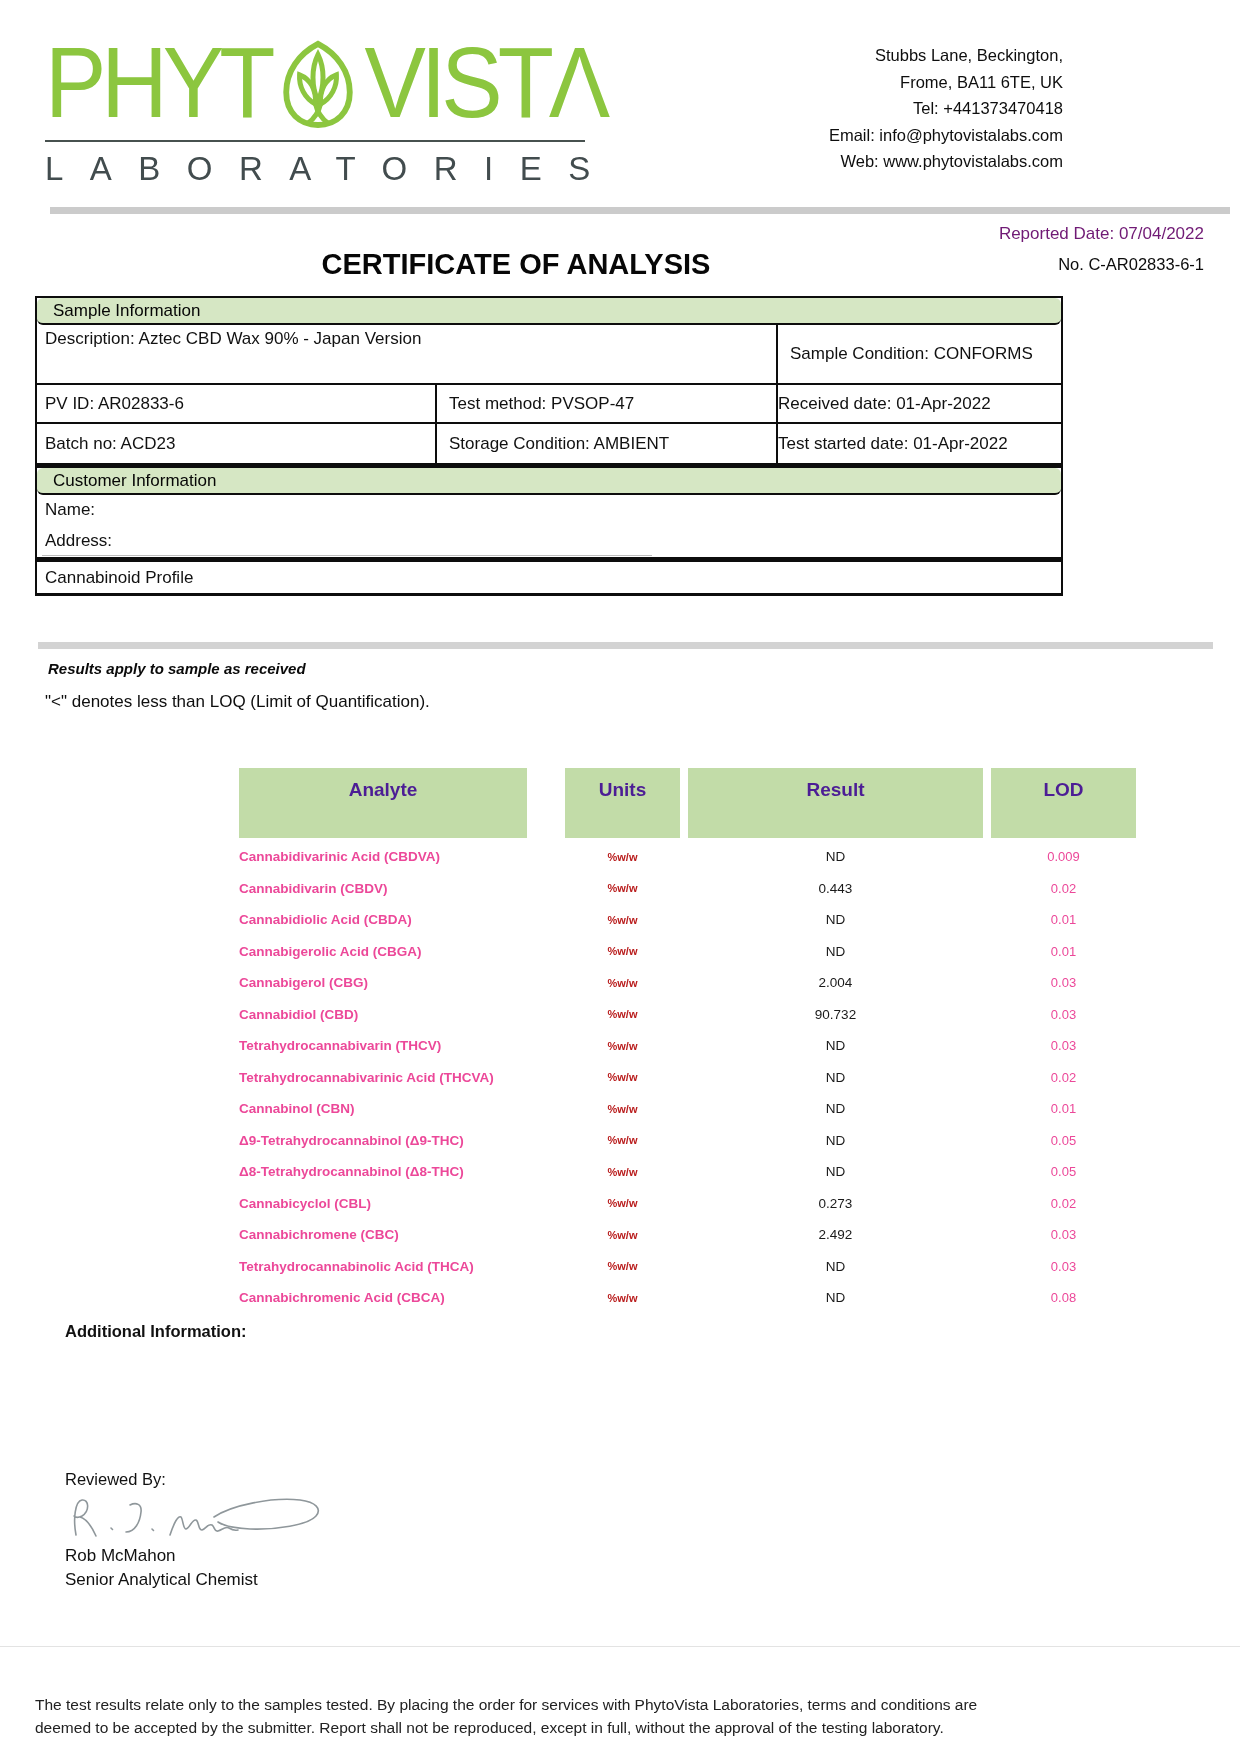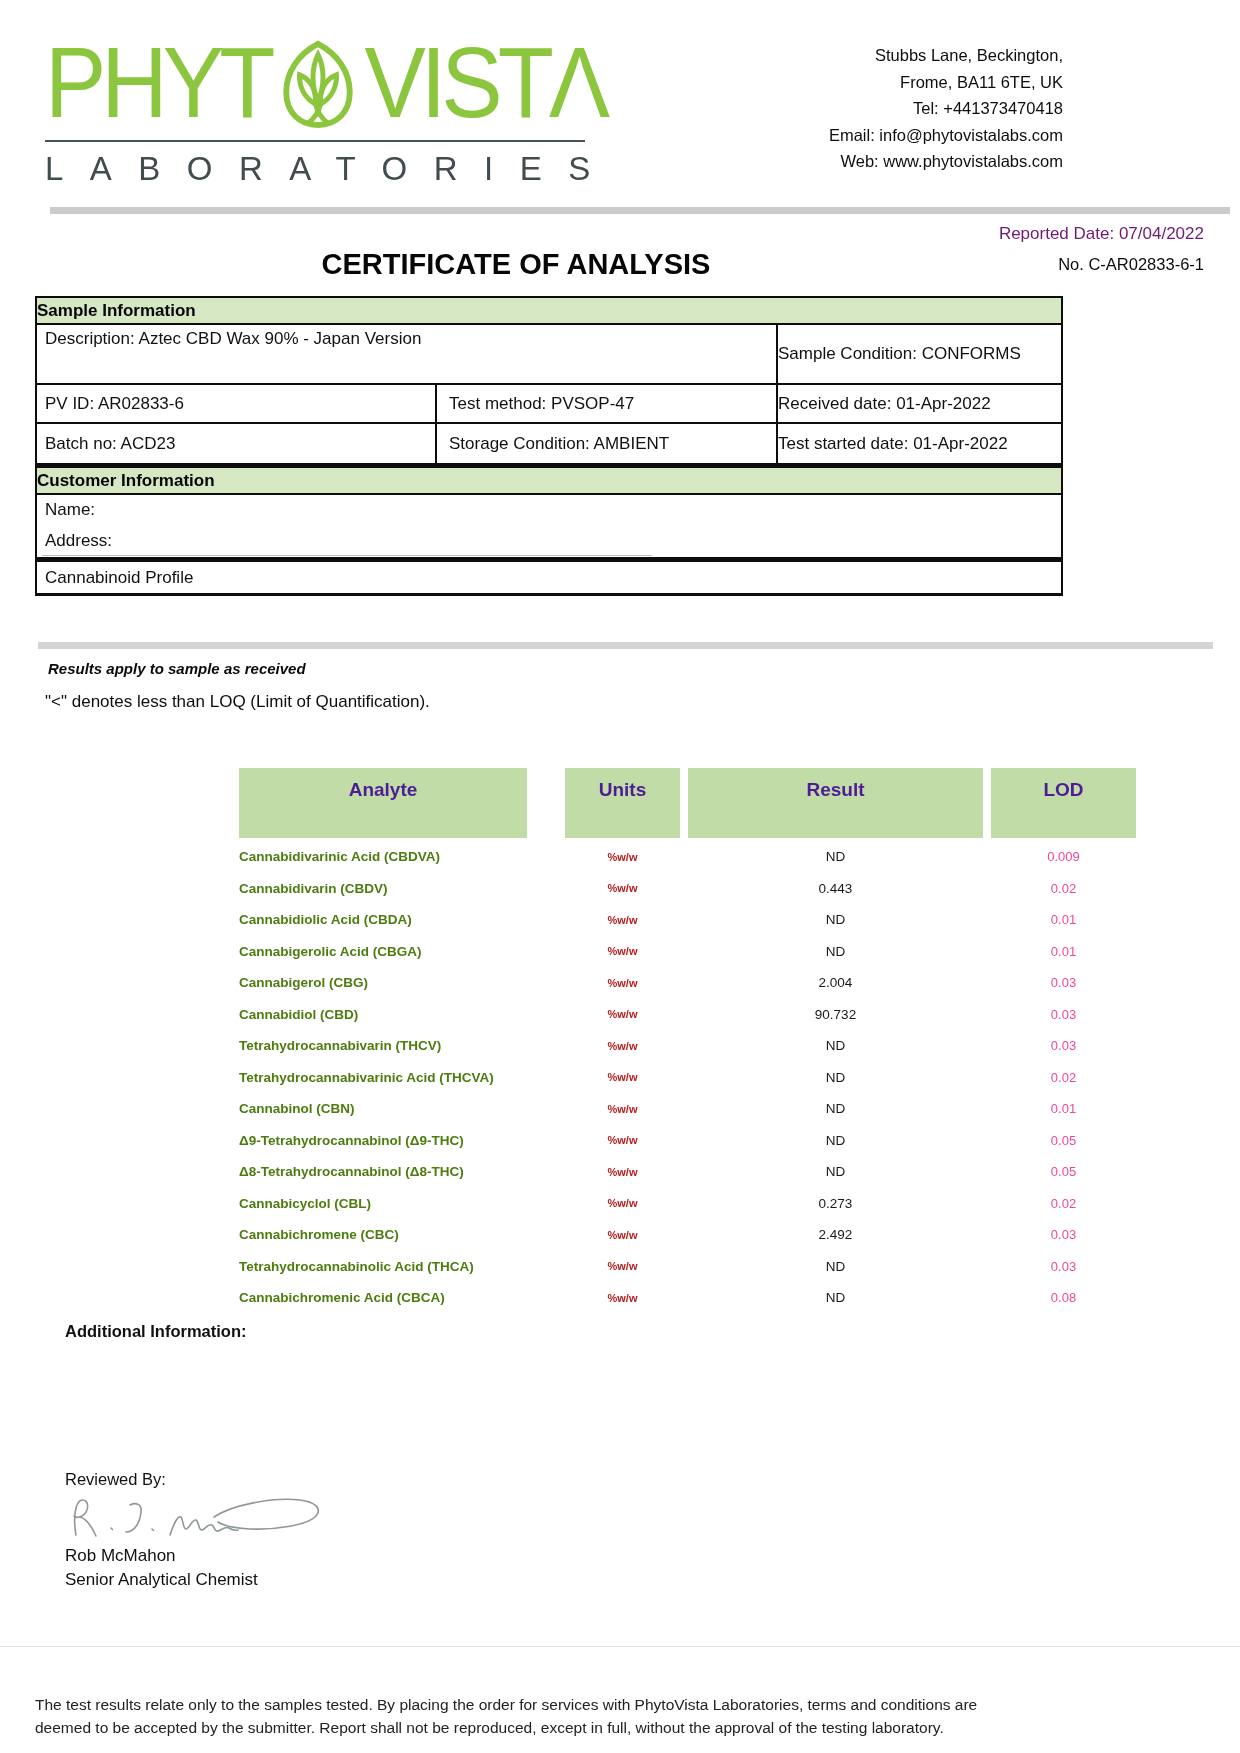--- a/index.html
+++ b/index.html
@@ -28,24 +28,24 @@
   .reported-date { position:absolute; top:224px; right:36px; font-size:17px; color:#701a75; }
   .main-title { position:absolute; left:0; top:248px; width:1032px; text-align:center;
                 font-size:29px; font-weight:bold; color:#070707; letter-spacing:0px; }
   .cert-no { position:absolute; top:255px; right:36px; font-size:16.5px; color:#0c0c0c; }
 
   
   .sections { position:absolute; left:35px; top:296px; width:1028px; }
   .section { border:2px solid #0d0d0d; border-bottom:3px solid #0d0d0d; }
   .section + .section { border-top:2px solid #0d0d0d; margin-top:0; }
   .sec-bar { height:27px; line-height:26px; background:#d6e7c4; border-bottom:2px solid #0d0d0d;
-             font-size:17px; font-weight:bold; color:#060606; }
+             font-size:17px; font-weight:normal; padding-left:16px; color:#060606;border-radius:6px; }
   .desc-row { display:flex; height:60px; border-bottom:2px solid #0d0d0d; }
   .desc-cell { width:741px; border-right:2px solid #0d0d0d; padding:4px 8px; font-size:17px; }
-  .cond-cell { flex:1; display:flex; align-items:center; font-size:17px; }
+  .cond-cell { flex:1; display:flex; align-items:center; padding-left:12px; font-size:17px; }
   .info-row { display:flex; height:39px; align-items:center; font-size:17px; }
   .info-row.first { border-bottom:2px solid #0d0d0d; }
   .cell-a { width:400px; border-right:2px solid #0d0d0d; align-self:stretch; display:flex; align-items:center; padding-left:8px; }
   .cell-b { width:341px; border-right:2px solid #0d0d0d; align-self:stretch; display:flex; align-items:center; padding-left:12px; }
   .cell-c { flex:1; align-self:stretch; display:flex; align-items:center; }
   .customer-body { position:relative; height:62px; padding:5px 8px; font-size:17px; }
   .customer-body .addr { position:absolute; left:8px; top:36px; }
   .addr-faint-line { position:absolute; left:5px; bottom:1px; width:610px; height:1px; background:#bdbdbd; }
   .method-body { height:31px; display:flex; align-items:center; padding-left:8px; font-size:17px; }
 
@@ -58,21 +58,21 @@
   .results-table { position:absolute; left:239px; top:768px; width:897px; }
   .rt-row { display:flex; }
   .rc-analyte { width:288px; margin-right:38px; }
   .rc-units   { width:115px; margin-right:8px;  text-align:center; }
   .rc-result  { width:295px; margin-right:8px;  text-align:center; }
   .rc-lod     { width:145px; text-align:center; }
   .rt-header .hcell { background:#c2dca8; height:70px; padding-top:11px; text-align:center;
                       font-size:19px; font-weight:bold; color:#4c1d95; }
   .rt-body { padding-top:3px; }
   .rt-body .rt-row { height:31.5px; align-items:center; }
-  .rt-body .rc-analyte { font-size:13.5px; font-weight:bold; color:#4d7c0f; }
+  .rt-body .rc-analyte { font-size:13.5px; font-weight:bold; color:#ec4899; }
   .rt-body .rc-units { font-size:11px; font-weight:bold; color:#b91c1c; }
   .rt-body .rc-result { font-size:13.5px; color:#1a1a1a; }
   .rt-body .rc-lod { font-size:13px; color:#ec4899; }
 
   
   .additional-info { position:absolute; left:65px; top:1322px; font-size:16.5px; font-weight:bold; }
   .reviewed-by { position:absolute; left:65px; top:1470px; font-size:16.5px; }
   .signature { position:absolute; left:62px; top:1487px; width:265px; height:56px; }
   .reviewer-name  { position:absolute; left:65px; top:1546px; font-size:17px; }
   .reviewer-title { position:absolute; left:65px; top:1570px; font-size:17px; }

